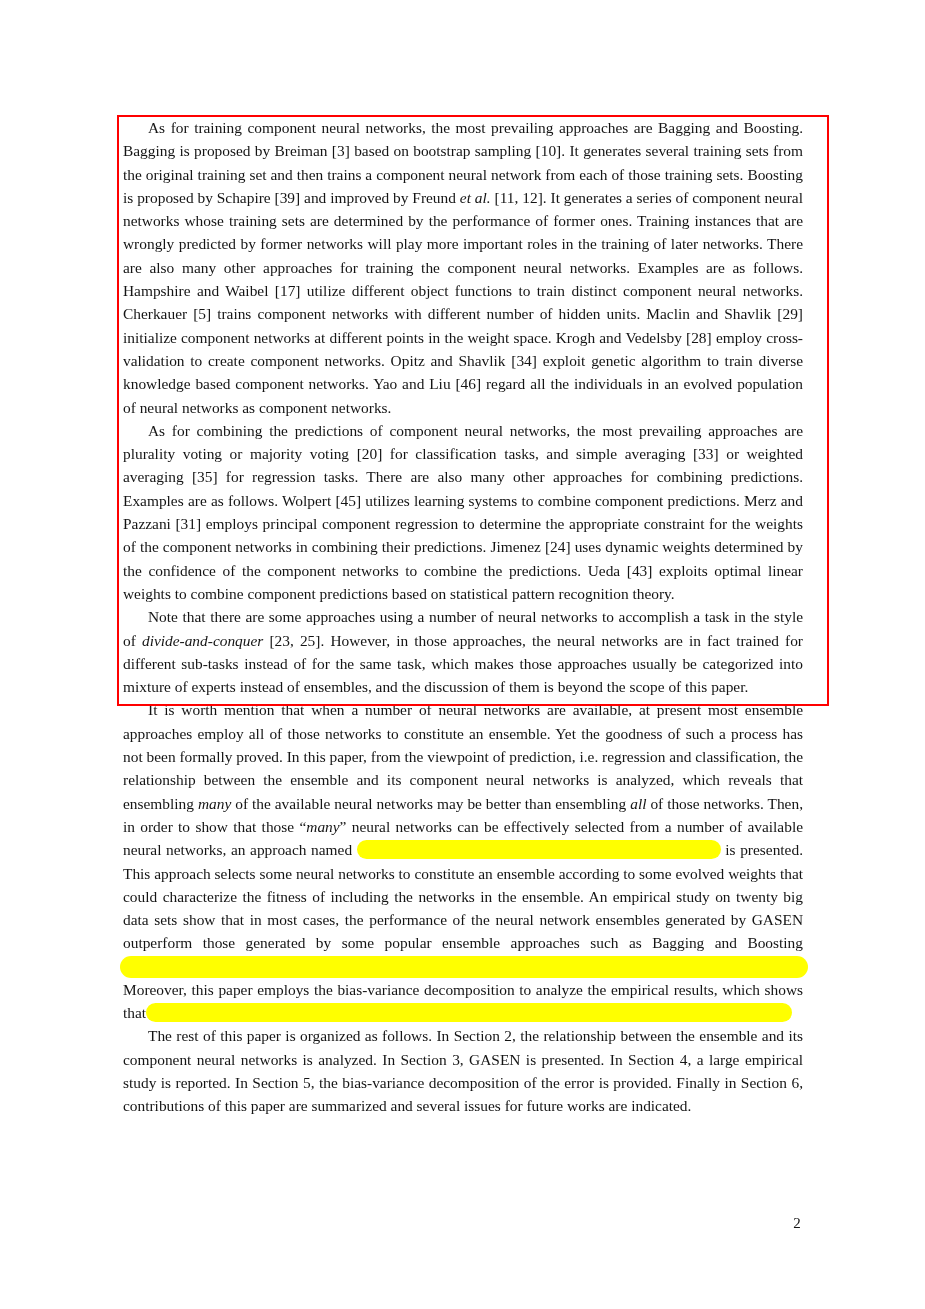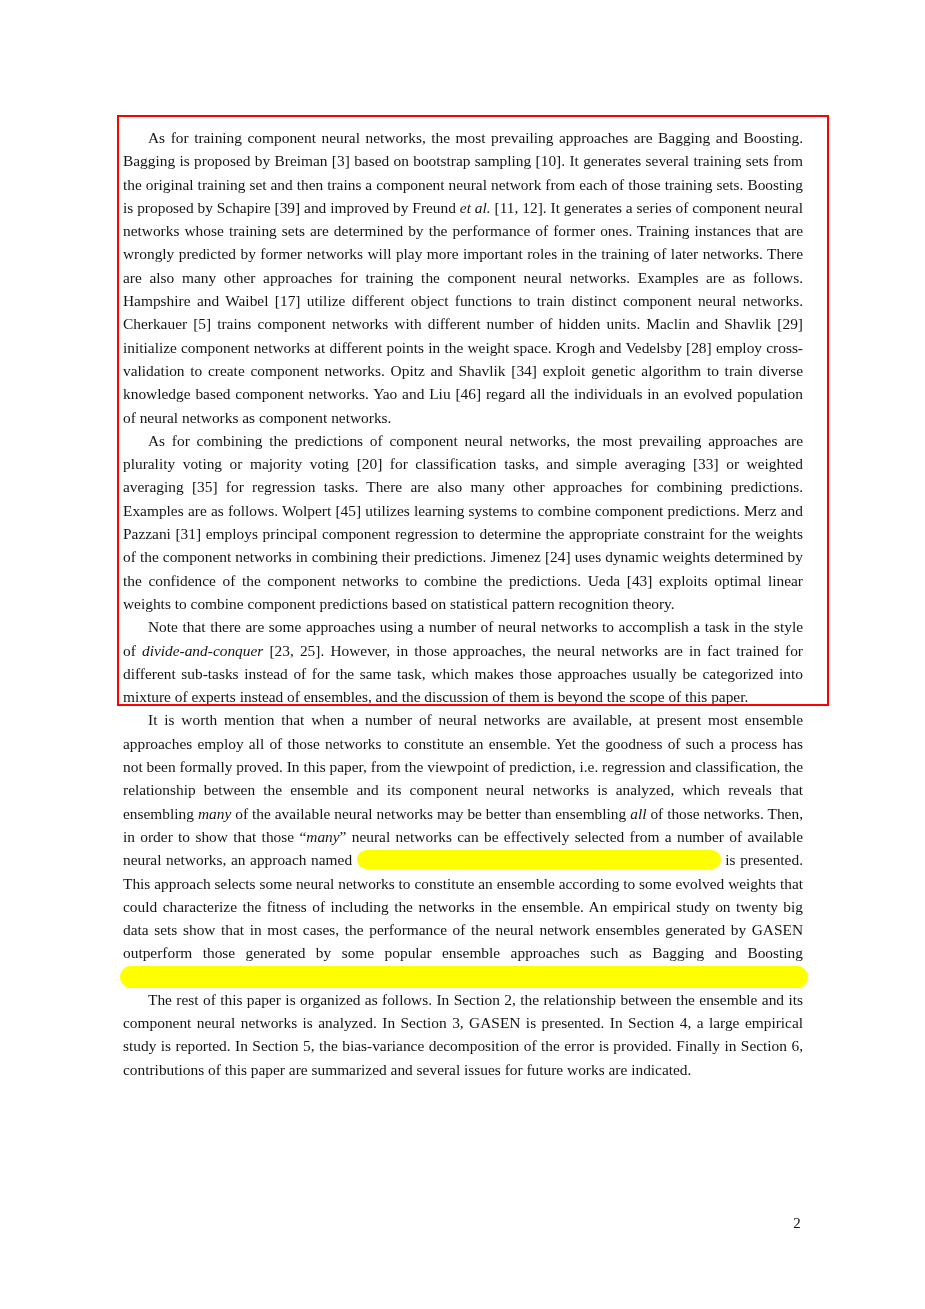--- a/index.html
+++ b/index.html
@@ -17,21 +17,21 @@
     width: 712px;
     height: 591px;
     border: 2px solid #ff0000;
     box-sizing: border-box;
     pointer-events: none;
     z-index: 3;
   }
   .text-col {
     position: absolute;
     left: 123px;
-    top: 126px;
+    top: 116px;
     width: 680px;
     font-family: "Liberation Serif", "DejaVu Serif", serif;
     font-size: 15.4px;
     line-height: 23.3px;
     color: #141414;
     text-align: justify;
     z-index: 1;
   }
   p.para { margin: 0; padding: 0; }
   .indent { text-indent: 25px; }
@@ -75,20 +75,21 @@
     <p class="para indent"><span>As for training component neural networks, the most prevailing approaches are Bagging and Boosting. Bagging is proposed by Breiman [3] based on bootstrap sampling [10]. It generates several training sets from the original training set and then trains a component neural network from each of those training sets. Boosting is proposed by Schapire [39] and improved by Freund </span><i>et al.</i><span> [11, 12]. It generates a series of component neural networks whose training sets are determined by the performance of former ones. Training instances that are wrongly predicted by former networks will play more important roles in the training of later networks. There are also many other approaches for training the component neural networks. Examples are as follows. Hampshire and Waibel [17] utilize different object functions to train distinct component neural networks. Cherkauer [5] trains component networks with different number of hidden units. Maclin and Shavlik [29] initialize component networks at different points in the weight space. Krogh and Vedelsby [28] employ cross-validation to create component networks. Opitz and Shavlik [34] exploit genetic algorithm to train diverse knowledge based component networks. Yao and Liu [46] regard all the individuals in an evolved population of neural networks as component networks.</span></p>
 
     <p class="para indent"><span>As for combining the predictions of component neural networks, the most prevailing approaches are plurality voting or majority voting [20] for classification tasks, and simple averaging [33] or weighted averaging [35] for regression tasks. There are also many other approaches for combining predictions. Examples are as follows. Wolpert [45] utilizes learning systems to combine component predictions. Merz and Pazzani [31] employs principal component regression to determine the appropriate constraint for the weights of the component networks in combining their predictions. Jimenez [24] uses dynamic weights determined by the confidence of the component networks to combine the predictions. Ueda [43] exploits optimal linear weights to combine component predictions based on statistical pattern recognition theory.</span></p>
 
     <p class="para indent"><span>Note that there are some approaches using a number of neural networks to accomplish a task in the style of </span><i>divide-and-conquer</i><span> [23, 25]. However, in those approaches, the neural networks are in fact trained for different sub-tasks instead of for the same task, which makes those approaches usually be categorized into mixture of experts instead of ensembles, and the discussion of them is beyond the scope of this paper.</span></p>
 
     <p class="para indent justify-last"><span>It is worth mention that when a number of neural networks are available, at present most ensemble approaches employ all of those networks to constitute an ensemble. Yet the goodness of such a process has not been formally proved. In this paper, from the viewpoint of prediction, i.e. regression and classification, the relationship between the ensemble and its component neural networks is analyzed, which reveals that ensembling </span><i>many</i><span> of the available neural networks may be better than ensembling </span><i>all</i><span> of those networks. Then, in order to show that those “</span><i>many</i><span>” neural networks can be effectively selected from a number of available neural networks, an approach named </span><span class="hl hl-1"></span><span> is presented. This approach selects some neural networks to constitute an ensemble according to some evolved weights that could characterize the fitness of including the networks in the ensemble. An empirical study on twenty big data sets show that in most cases, the performance of the neural network ensembles generated by GASEN outperform those generated by some popular ensemble approaches such as Bagging and Boosting</span></p>
 
     <div class="hl-band"></div>
 
+    <p class="para"><span>Moreover, this paper employs the bias-variance decomposition to analyze the empirical results, which shows that</span><span class="hl hl-3"></span></p>
 
     <p class="para indent"><span>The rest of this paper is organized as follows. In Section 2, the relationship between the ensemble and its component neural networks is analyzed. In Section 3, GASEN is presented. In Section 4, a large empirical study is reported. In Section 5, the bias-variance decomposition of the error is provided. Finally in Section 6, contributions of this paper are summarized and several issues for future works are indicated.</span></p>
 
   </div>
 
   <div class="page-num">2</div>
 
 </div>
 
 </body></html>

